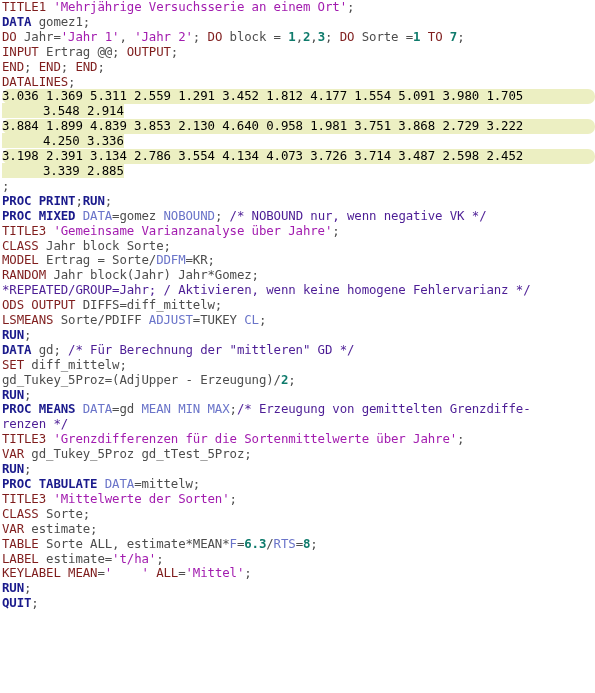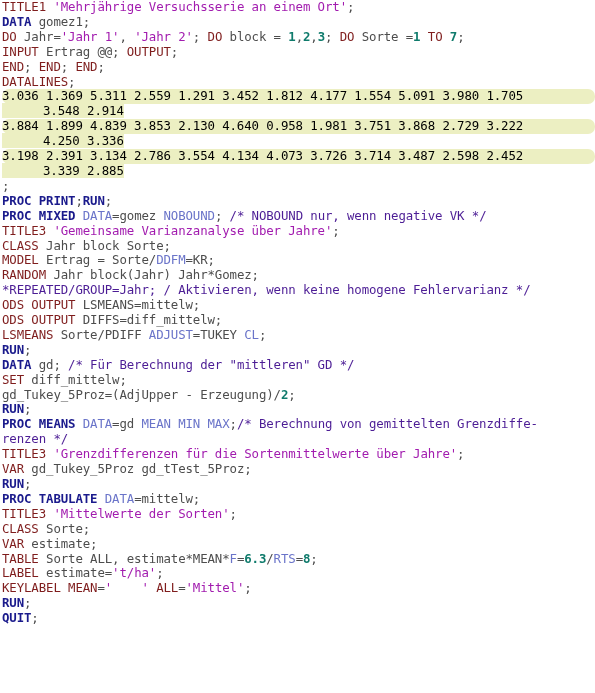--- a/index.html
+++ b/index.html
@@ -62,29 +62,28 @@
     <div class="code-line"><span class="hl-full"><span class="tok-data">3.198 2.391 3.134 2.786 3.554 4.134 4.073 3.726 3.714 3.487 2.598 2.452</span></span></div>
     <div class="code-line"><span class="hl-fit"><span class="tok-data">3.339 2.885</span></span></div>
     <div class="code-line"><span class="tok-plain">;</span></div>
     <div class="code-line"><span class="tok-proc">PROC PRINT</span><span class="tok-plain">;</span><span class="tok-proc">RUN</span><span class="tok-plain">;</span></div>
     <div class="code-line"><span class="tok-proc">PROC MIXED</span><span class="tok-plain"> </span><span class="tok-opt">DATA</span><span class="tok-plain">=gomez </span><span class="tok-opt">NOBOUND</span><span class="tok-plain">; </span><span class="tok-comment">/* NOBOUND nur, wenn negative VK */</span></div>
     <div class="code-line"><span class="tok-stmt">TITLE3</span><span class="tok-plain"> </span><span class="tok-string">'Gemeinsame Varianzanalyse über Jahre'</span><span class="tok-plain">;</span></div>
     <div class="code-line"><span class="tok-stmt">CLASS</span><span class="tok-plain"> Jahr block Sorte;</span></div>
     <div class="code-line"><span class="tok-stmt">MODEL</span><span class="tok-plain"> Ertrag = Sorte/</span><span class="tok-opt">DDFM</span><span class="tok-plain">=KR;</span></div>
     <div class="code-line"><span class="tok-stmt">RANDOM</span><span class="tok-plain"> Jahr block(Jahr) Jahr*Gomez;</span></div>
     <div class="code-line"><span class="tok-comment">*REPEATED/GROUP=Jahr; / Aktivieren, wenn keine homogene Fehlervarianz */</span></div>
-    <div class="code-line"><span class="tok-stmt">ODS OUTPUT</span><span class="tok-plain"> LSMEANS=mittelw;</span></div>
     <div class="code-line"><span class="tok-stmt">ODS OUTPUT</span><span class="tok-plain"> DIFFS=diff_mittelw;</span></div>
     <div class="code-line"><span class="tok-stmt">LSMEANS</span><span class="tok-plain"> Sorte/PDIFF </span><span class="tok-opt">ADJUST</span><span class="tok-plain">=TUKEY </span><span class="tok-opt">CL</span><span class="tok-plain">;</span></div>
     <div class="code-line"><span class="tok-proc">RUN</span><span class="tok-plain">;</span></div>
     <div class="code-line"><span class="tok-proc">DATA</span><span class="tok-plain"> gd; </span><span class="tok-comment">/* Für Berechnung der "mittleren" GD */</span></div>
     <div class="code-line"><span class="tok-stmt">SET</span><span class="tok-plain"> diff_mittelw;</span></div>
     <div class="code-line"><span class="tok-plain">gd_Tukey_5Proz=(AdjUpper - Erzeugung)/</span><span class="tok-number">2</span><span class="tok-plain">;</span></div>
     <div class="code-line"><span class="tok-proc">RUN</span><span class="tok-plain">;</span></div>
-    <div class="code-line"><span class="tok-proc">PROC MEANS</span><span class="tok-plain"> </span><span class="tok-opt">DATA</span><span class="tok-plain">=gd </span><span class="tok-opt">MEAN MIN MAX</span><span class="tok-plain">;</span><span class="tok-comment">/* Berechnung von gemittelten Grenzdiffe-</span></div>
+    <div class="code-line"><span class="tok-proc">PROC MEANS</span><span class="tok-plain"> </span><span class="tok-opt">DATA</span><span class="tok-plain">=gd </span><span class="tok-opt">MEAN MIN MAX</span><span class="tok-plain">;</span><span class="tok-comment">/* Erzeugung von gemittelten Grenzdiffe-</span></div>
     <div class="code-line"><span class="tok-comment">renzen */</span></div>
     <div class="code-line"><span class="tok-stmt">TITLE3</span><span class="tok-plain"> </span><span class="tok-string">'Grenzdifferenzen für die Sortenmittelwerte über Jahre'</span><span class="tok-plain">;</span></div>
     <div class="code-line"><span class="tok-stmt">VAR</span><span class="tok-plain"> gd_Tukey_5Proz gd_tTest_5Proz;</span></div>
     <div class="code-line"><span class="tok-proc">RUN</span><span class="tok-plain">;</span></div>
     <div class="code-line"><span class="tok-proc">PROC TABULATE</span><span class="tok-plain"> </span><span class="tok-opt">DATA</span><span class="tok-plain">=mittelw;</span></div>
     <div class="code-line"><span class="tok-stmt">TITLE3</span><span class="tok-plain"> </span><span class="tok-string">'Mittelwerte der Sorten'</span><span class="tok-plain">;</span></div>
     <div class="code-line"><span class="tok-stmt">CLASS</span><span class="tok-plain"> Sorte;</span></div>
     <div class="code-line"><span class="tok-stmt">VAR</span><span class="tok-plain"> estimate;</span></div>
     <div class="code-line"><span class="tok-stmt">TABLE</span><span class="tok-plain"> Sorte ALL, estimate*MEAN*</span><span class="tok-opt">F</span><span class="tok-plain">=</span><span class="tok-number">6.3</span><span class="tok-plain">/</span><span class="tok-opt">RTS</span><span class="tok-plain">=</span><span class="tok-number">8</span><span class="tok-plain">;</span></div>
     <div class="code-line"><span class="tok-stmt">LABEL</span><span class="tok-plain"> estimate=</span><span class="tok-string">'t/ha'</span><span class="tok-plain">;</span></div>

